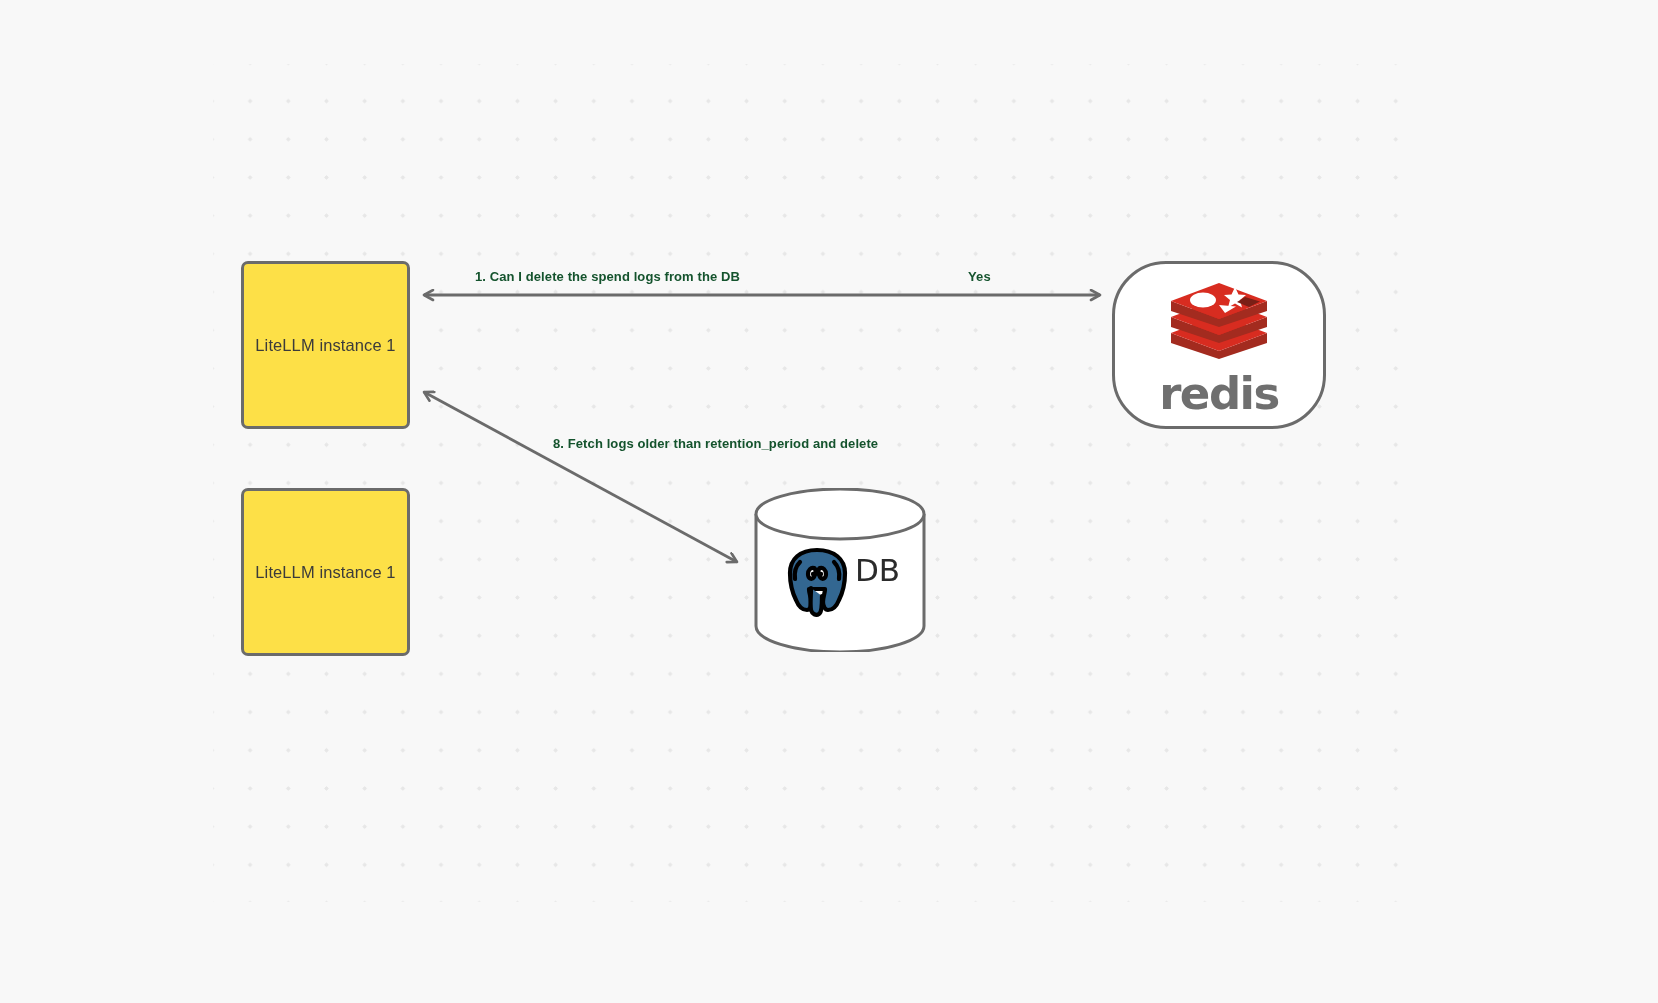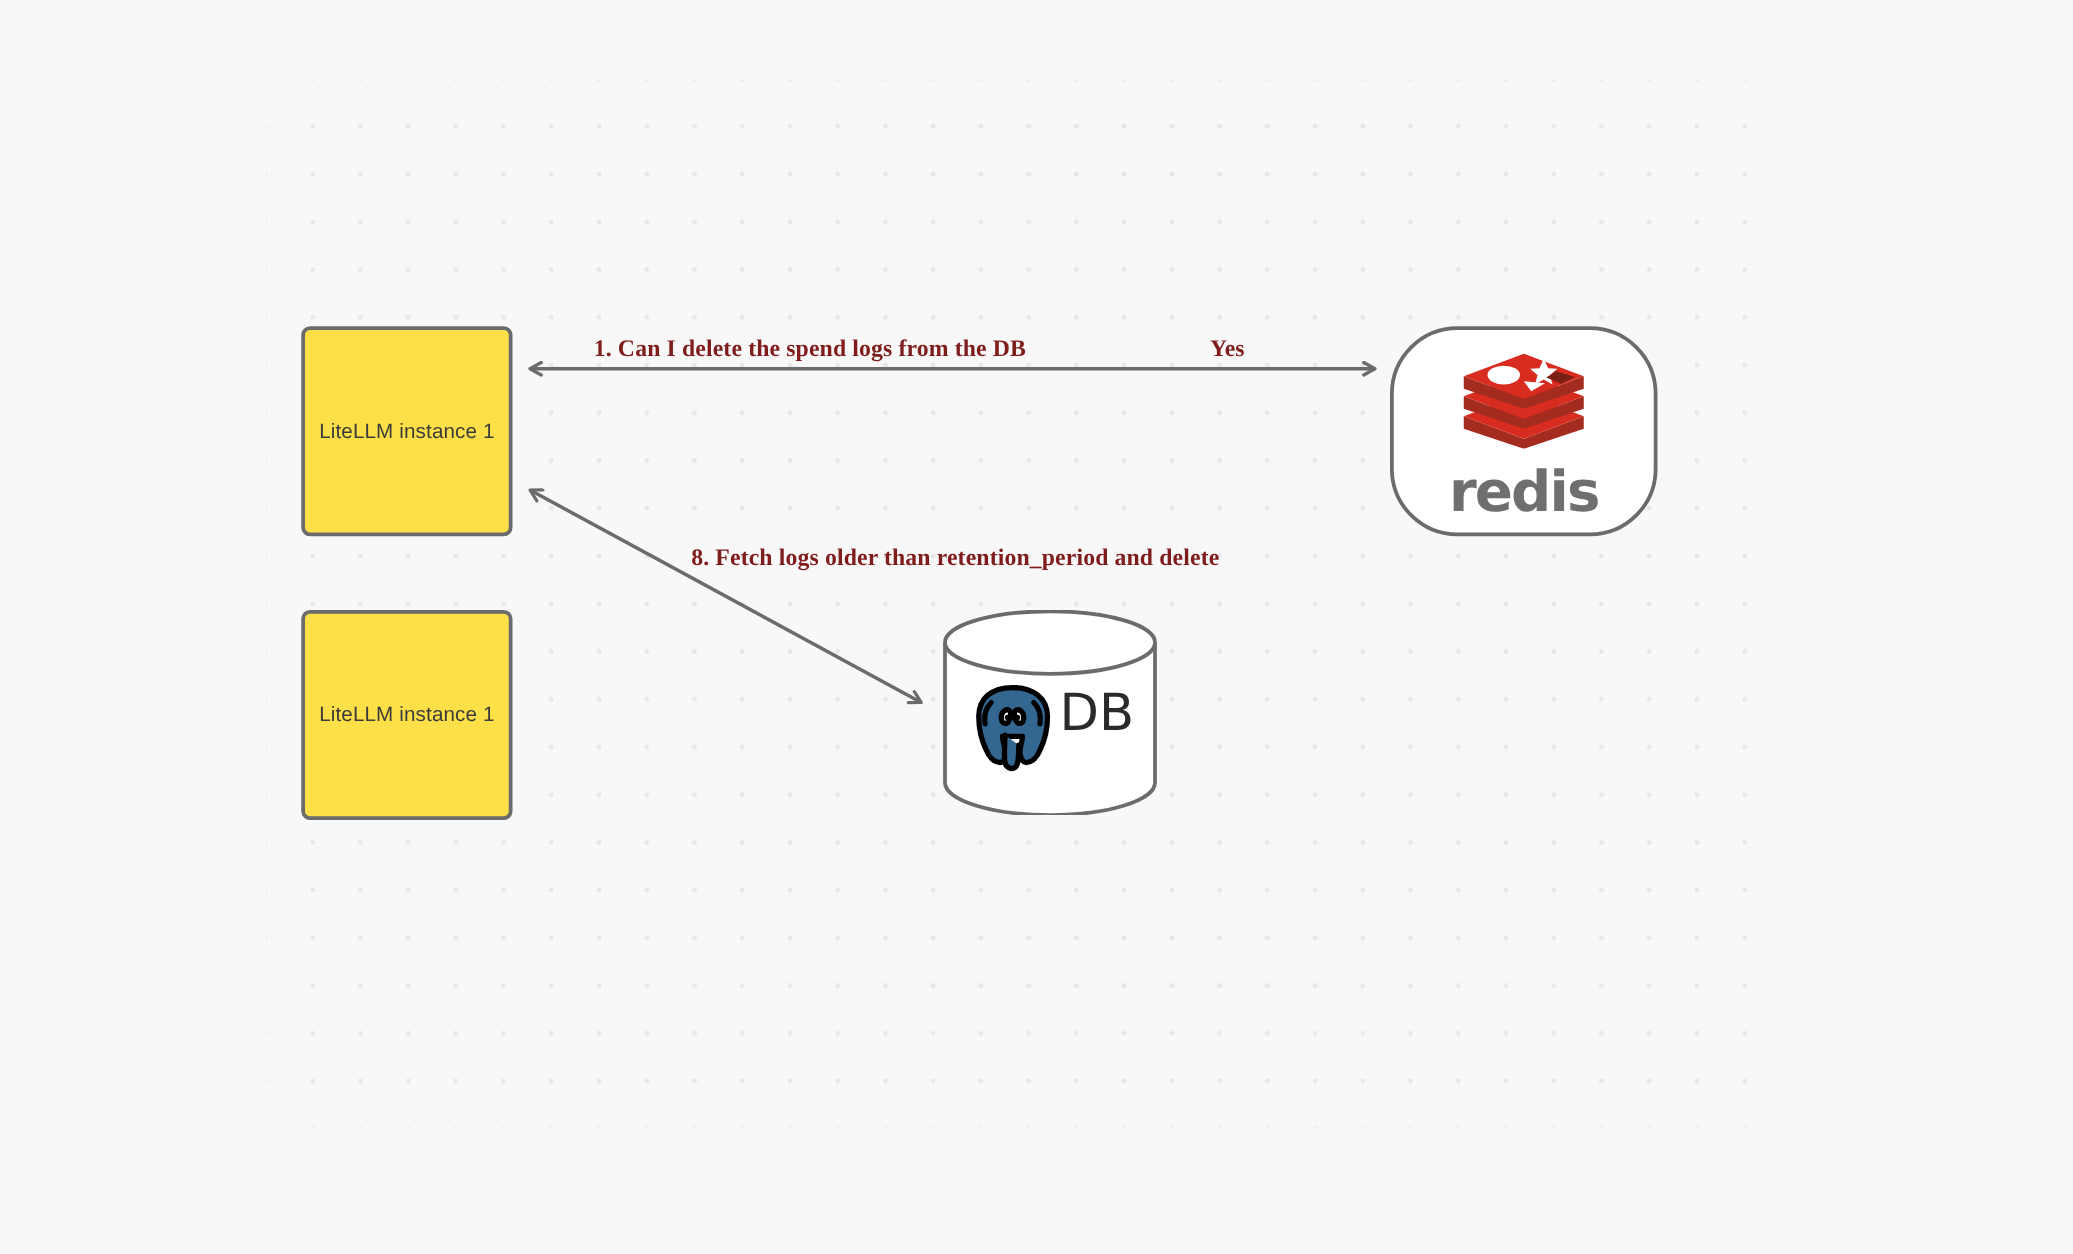--- a/index.html
+++ b/index.html
@@ -93,33 +93,32 @@
     position: absolute;
     left: 0; top: 0; width: 100%; height: 100%;
     display: flex;
     align-items: center;
     justify-content: center;
     gap: 1px;
     pointer-events: none;
   }
   .db-text {
     font-family: "DejaVu Sans", sans-serif;
-    font-size: 41px;
+    font-size: 31px;
     font-weight: 400;
     color: #2b2b2b;
     line-height: 1;
   }
   .edge-label {
     position: absolute;
-    font-size: 19px;
+    font-size: 13px;
     font-weight: 700;
-    color: #7f1d1d;
+    color: #14532d;
     white-space: nowrap;
     letter-spacing: 0.1px;
-    font-family: Liberation Serif, serif;
   }
   #label-step-1 { left: 475px; top: 269px; }
   #label-yes    { left: 968px; top: 269px; }
   #label-step-2 { left: 553px; top: 436px; }
 </style>
 </head>
 <body>
 
 <div id="canvas">
 

